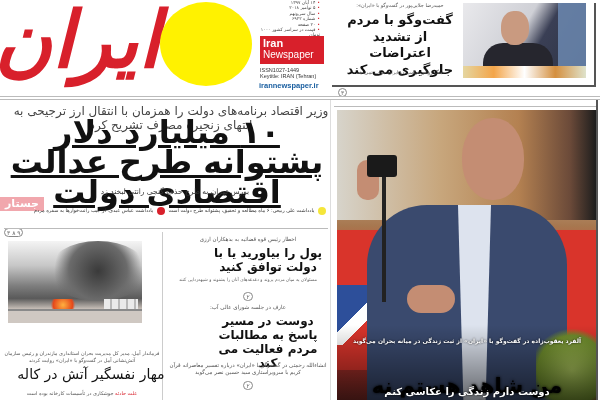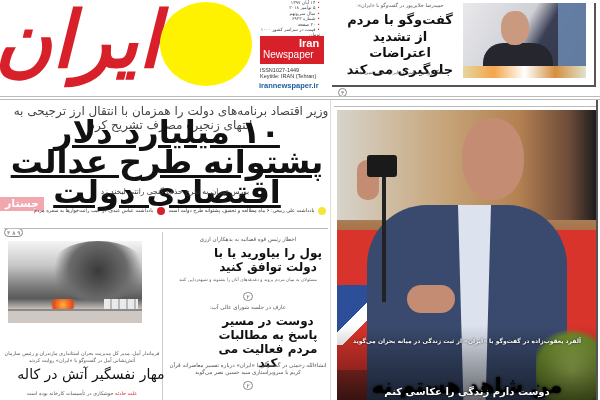--- a/index.html
+++ b/index.html
@@ -7,21 +7,21 @@
 body{position:relative;}
 .abs{position:absolute;}
 .rtl{direction:rtl;text-align:center;}
 
 .logo-text{left:2px;top:-8px;width:158px;height:96px;color:#d8202b;font-family:"DejaVu Serif",serif;font-weight:bold;font-size:78px;line-height:96px;direction:rtl;text-align:center;letter-spacing:-2px;font-style:italic;}
 .sun{left:160px;top:2px;width:92px;height:84px;border-radius:50%;background:#fff200;}
 .meta-list{left:252px;top:0px;width:68px;height:33px;direction:rtl;font-size:4.5px;line-height:5.4px;color:#444;text-align:right;}
 .meta-list li{list-style:none;}
 .meta-list li::before{content:"•";color:#d8202b;margin-left:2px;}
 .brand-box{left:260px;top:36px;width:64px;height:28px;background:#d8202b;color:#fff;padding:2px 3px;}
-.brand-box .b1{font-size:11px;font-weight:bold;line-height:11px;font-family:"Liberation Sans",sans-serif;margin-left:36px;}
+.brand-box .b1{font-size:11px;font-weight:bold;line-height:11px;font-family:"Liberation Sans",sans-serif;}
 .brand-box .b2{font-size:10px;line-height:11px;font-family:"Liberation Sans",sans-serif;}
 .issn{left:260px;top:67px;width:70px;font-size:5.5px;line-height:6px;color:#333;font-family:"Liberation Sans",sans-serif;}
 .site{left:259px;top:81px;width:70px;font-size:7.5px;color:#1a5fa0;font-family:"Liberation Sans",sans-serif;font-weight:bold;}
 .top-frame{left:332px;top:3px;width:264px;height:84px;border:2px solid #555;border-top:none;border-left:none;}
 .top-kicker{left:350px;top:2px;width:100px;font-size:5px;color:#555;}
 .top-head{left:346px;top:12px;width:108px;font-size:13px;font-weight:bold;line-height:16.5px;color:#111;}
 .top-sub{left:346px;top:69px;width:108px;font-size:5px;color:#555;}
 .top-photo{left:463px;top:3px;width:123px;height:75px;background:linear-gradient(120deg,#e9e9ec 0%,#cfd0d6 45%,#3a3f55 60%,#2b3244 100%);overflow:hidden;}
 .top-photo .pface{position:absolute;left:38px;top:8px;width:28px;height:34px;border-radius:45%;background:#c99a80;}
 .top-photo .pbody{position:absolute;left:20px;top:40px;width:70px;height:40px;border-radius:20px 20px 0 0;background:#26262e;}

